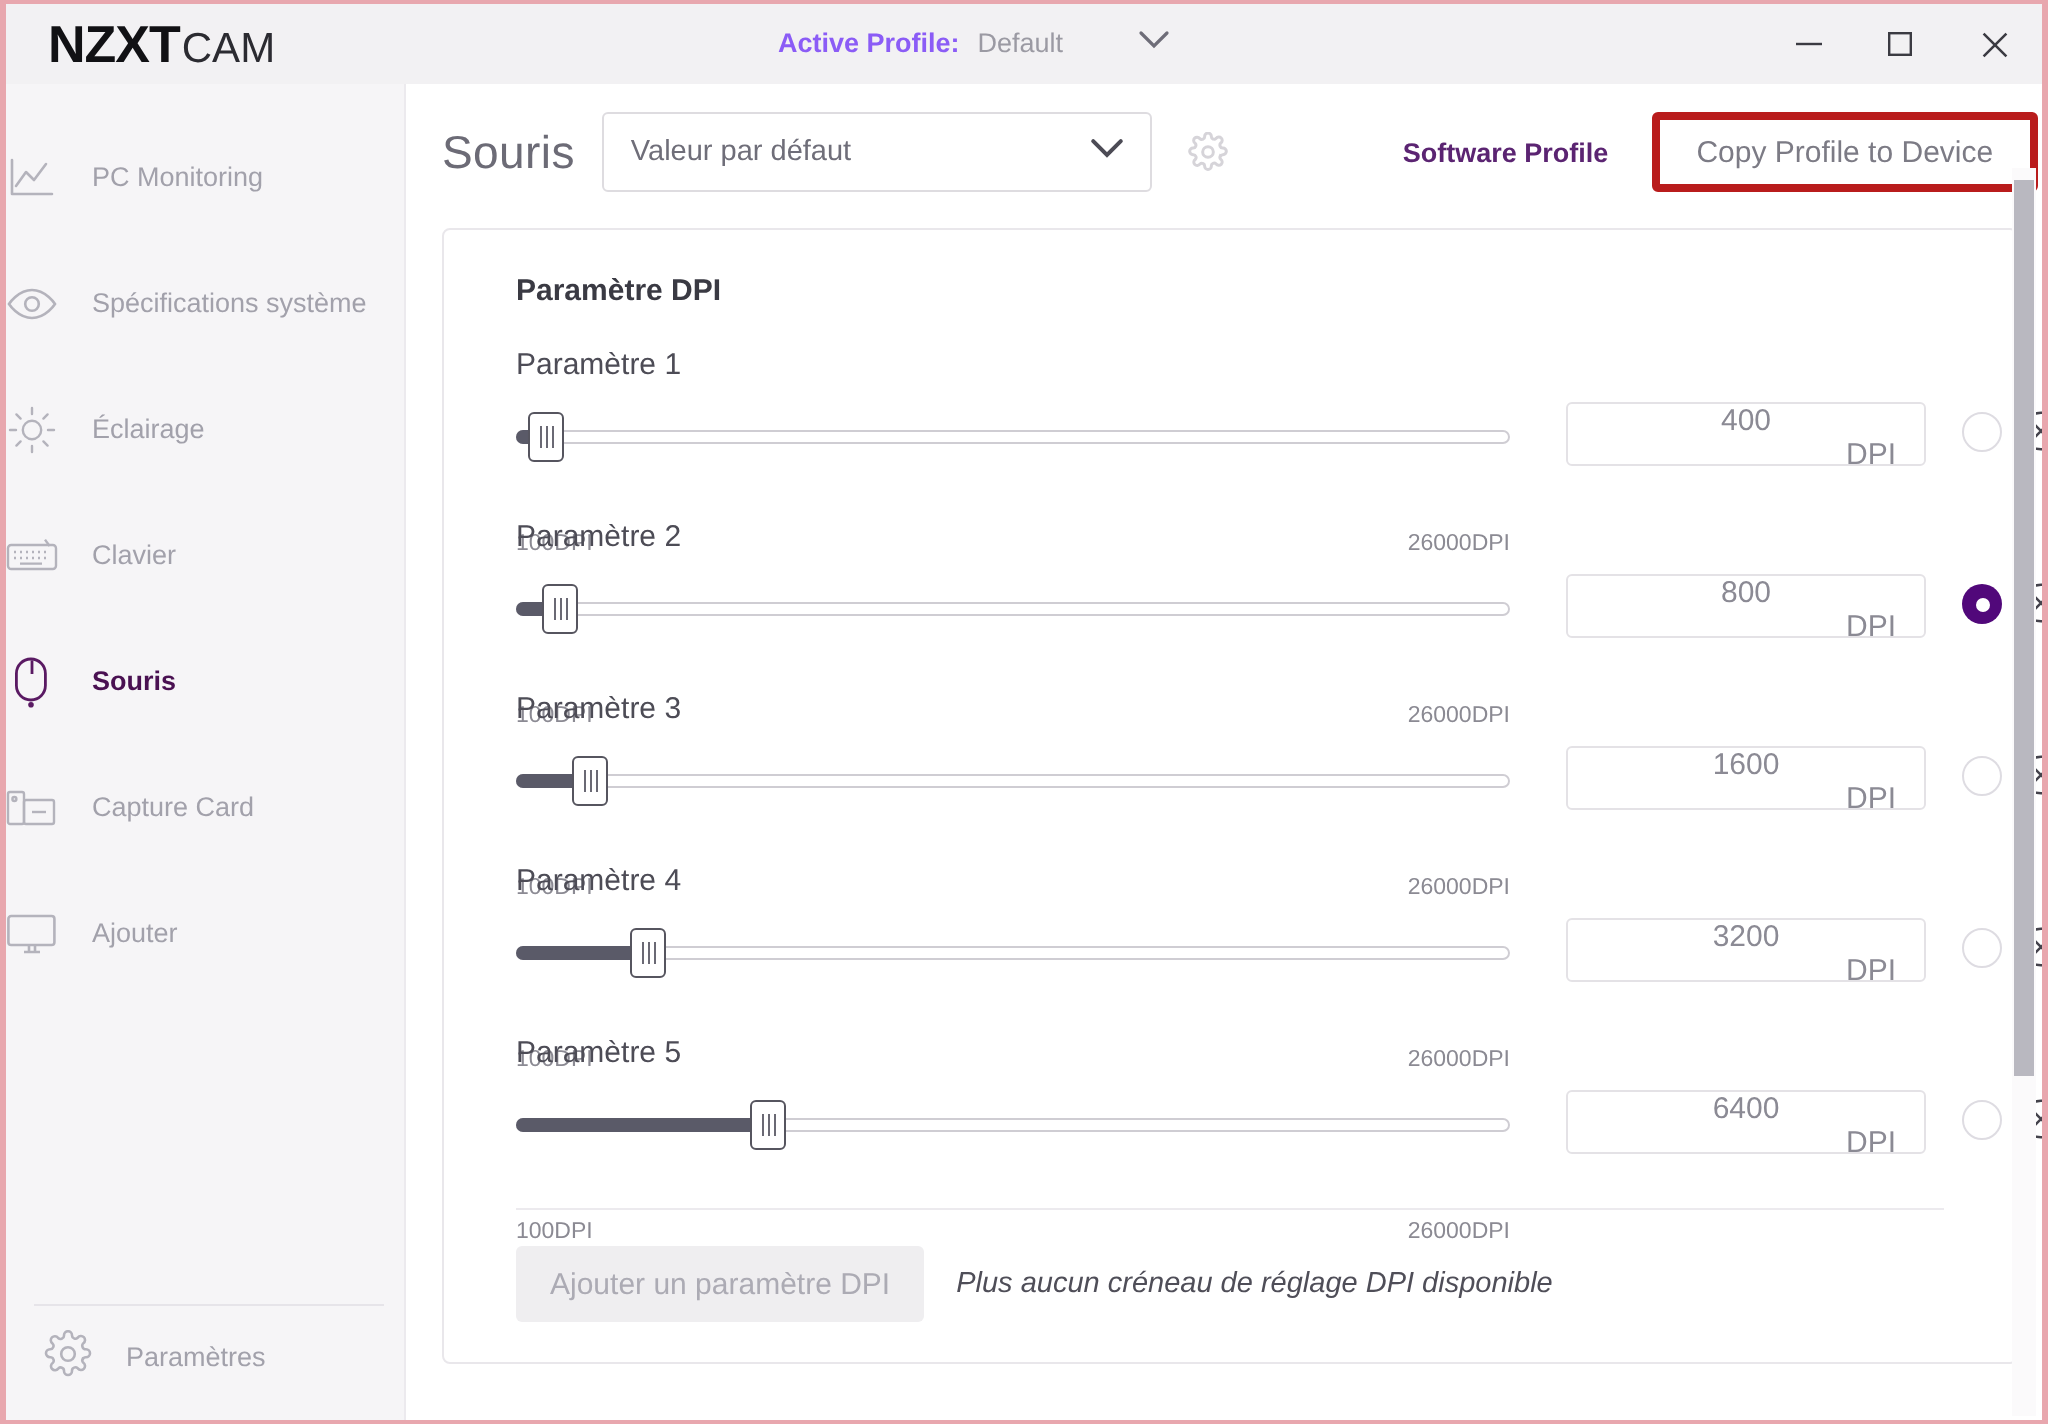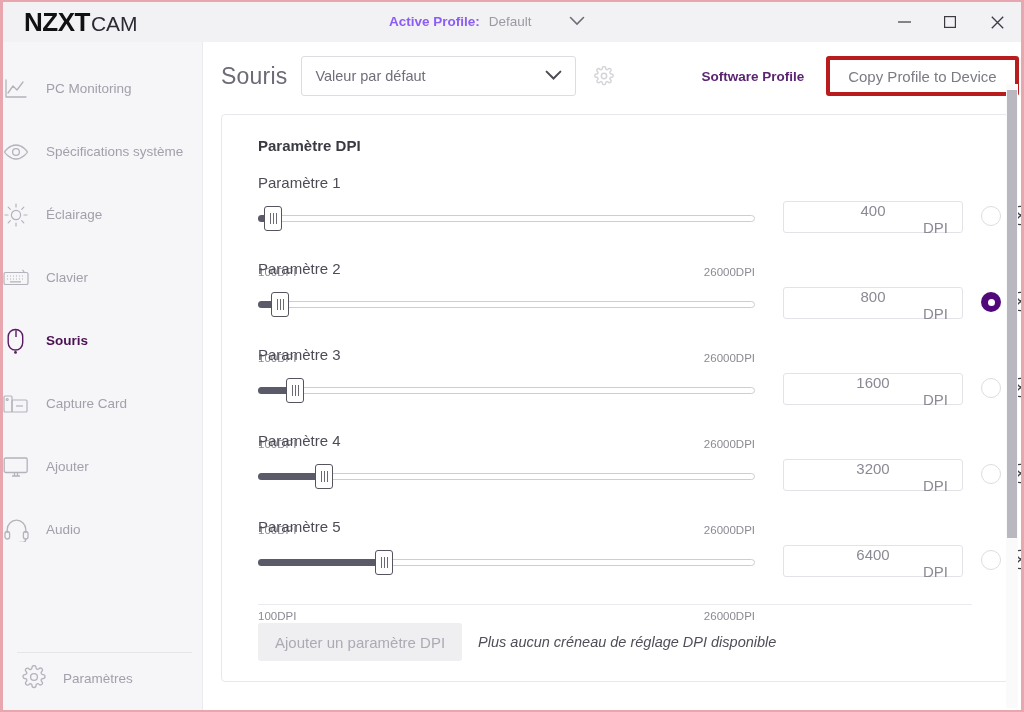--- a/index.html
+++ b/index.html
@@ -320,31 +320,20 @@
       <div class="nav-item">
         <span class="ico">
           <svg width="26" height="22" viewBox="0 0 26 22" fill="none" stroke-width="1.3">
               <rect x="1.2" y="2" width="23" height="14.5" rx="1.4"></rect>
               <path d="M9 20h8M11.5 16.5v3.5M14.5 16.5v3.5"></path>
             </svg>
         </span>
         <span>Ajouter</span>
       </div>
 
-      <div class="nav-item">
-        <span class="ico">
-          <svg width="25" height="24" viewBox="0 0 25 24" fill="none" stroke-width="1.3">
-              <path d="M3.2 15V11.5a9.3 9.3 0 0 1 18.6 0V15"></path>
-              <rect x="1" y="13.5" width="4.6" height="7.5" rx="2.3"></rect>
-              <rect x="19.4" y="13.5" width="4.6" height="7.5" rx="2.3"></rect>
-              <path d="M21.7 21v0.6c0 1.6-1.4 2.9-3.1 2.9h-3.4"></path>
-            </svg>
-        </span>
-        <span>Audio</span>
-      </div>
     </div>
 
     <div class="nav-divider"></div>
 
     <div class="nav-settings">
       <span class="ico">
         <svg width="24" height="24" viewBox="0 0 24 24" fill="none" stroke-width="1.3">
             <circle cx="12" cy="12" r="3.4"></circle>
             <path d="M19.3 14.5a1.6 1.6 0 0 0 .3 1.8l.1.1a2 2 0 1 1-2.8 2.8l-.1-.1a1.6 1.6 0 0 0-1.8-.3 1.6 1.6 0 0 0-1 1.5v.2a2 2 0 1 1-4 0v-.1a1.6 1.6 0 0 0-1-1.5 1.6 1.6 0 0 0-1.8.3l-.1.1a2 2 0 1 1-2.8-2.8l.1-.1a1.6 1.6 0 0 0 .3-1.8 1.6 1.6 0 0 0-1.5-1h-.2a2 2 0 1 1 0-4h.1a1.6 1.6 0 0 0 1.5-1 1.6 1.6 0 0 0-.3-1.8l-.1-.1a2 2 0 1 1 2.8-2.8l.1.1a1.6 1.6 0 0 0 1.8.3h.1a1.6 1.6 0 0 0 1-1.5v-.2a2 2 0 1 1 4 0v.1a1.6 1.6 0 0 0 1 1.5 1.6 1.6 0 0 0 1.8-.3l.1-.1a2 2 0 1 1 2.8 2.8l-.1.1a1.6 1.6 0 0 0-.3 1.8v.1a1.6 1.6 0 0 0 1.5 1h.2a2 2 0 1 1 0 4h-.1a1.6 1.6 0 0 0-1.5 1z"></path>
           </svg>

